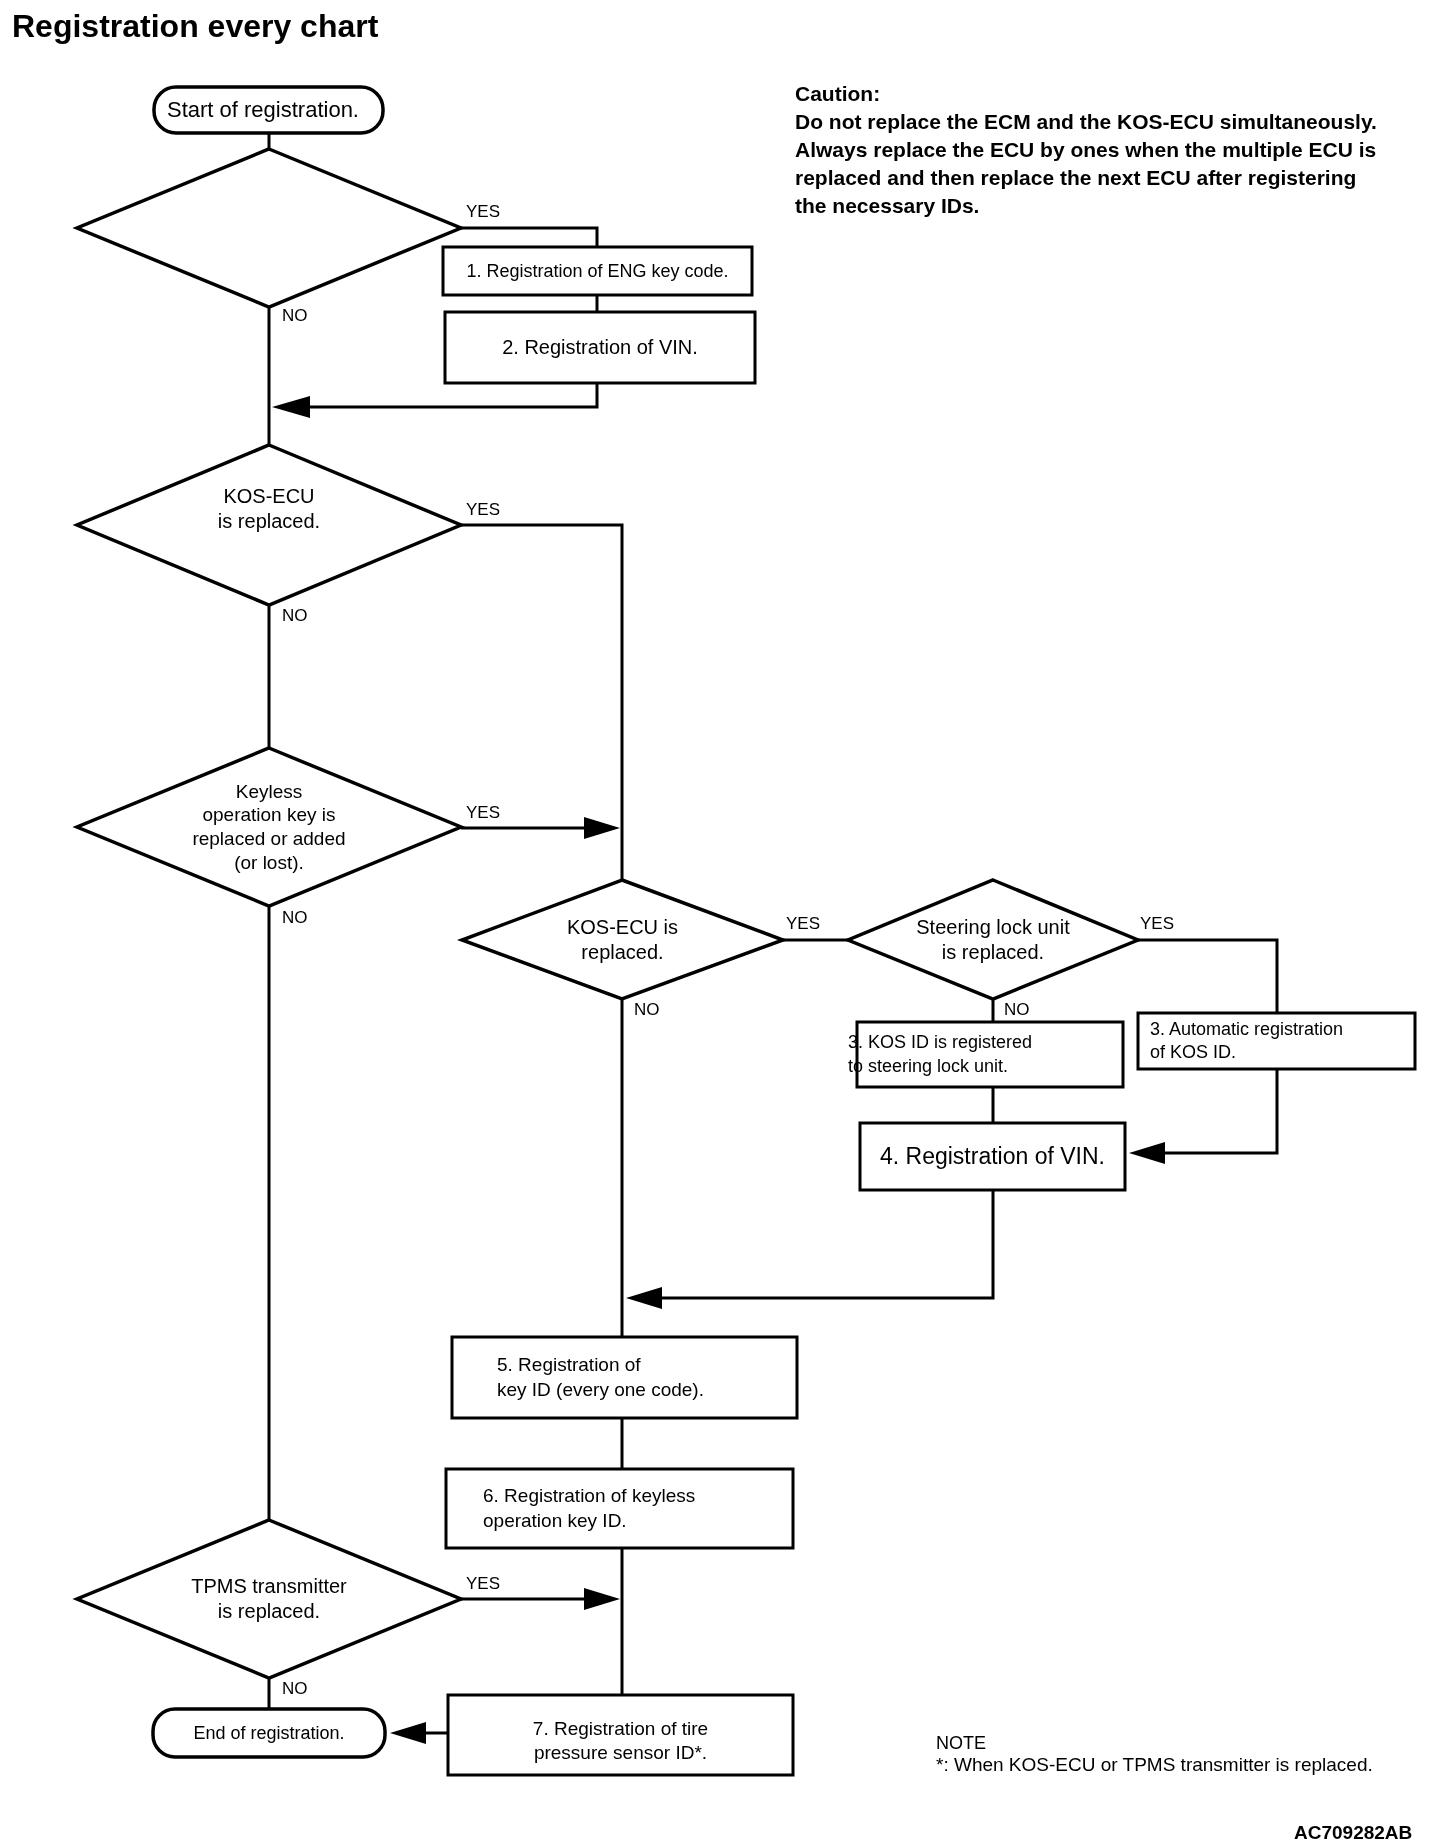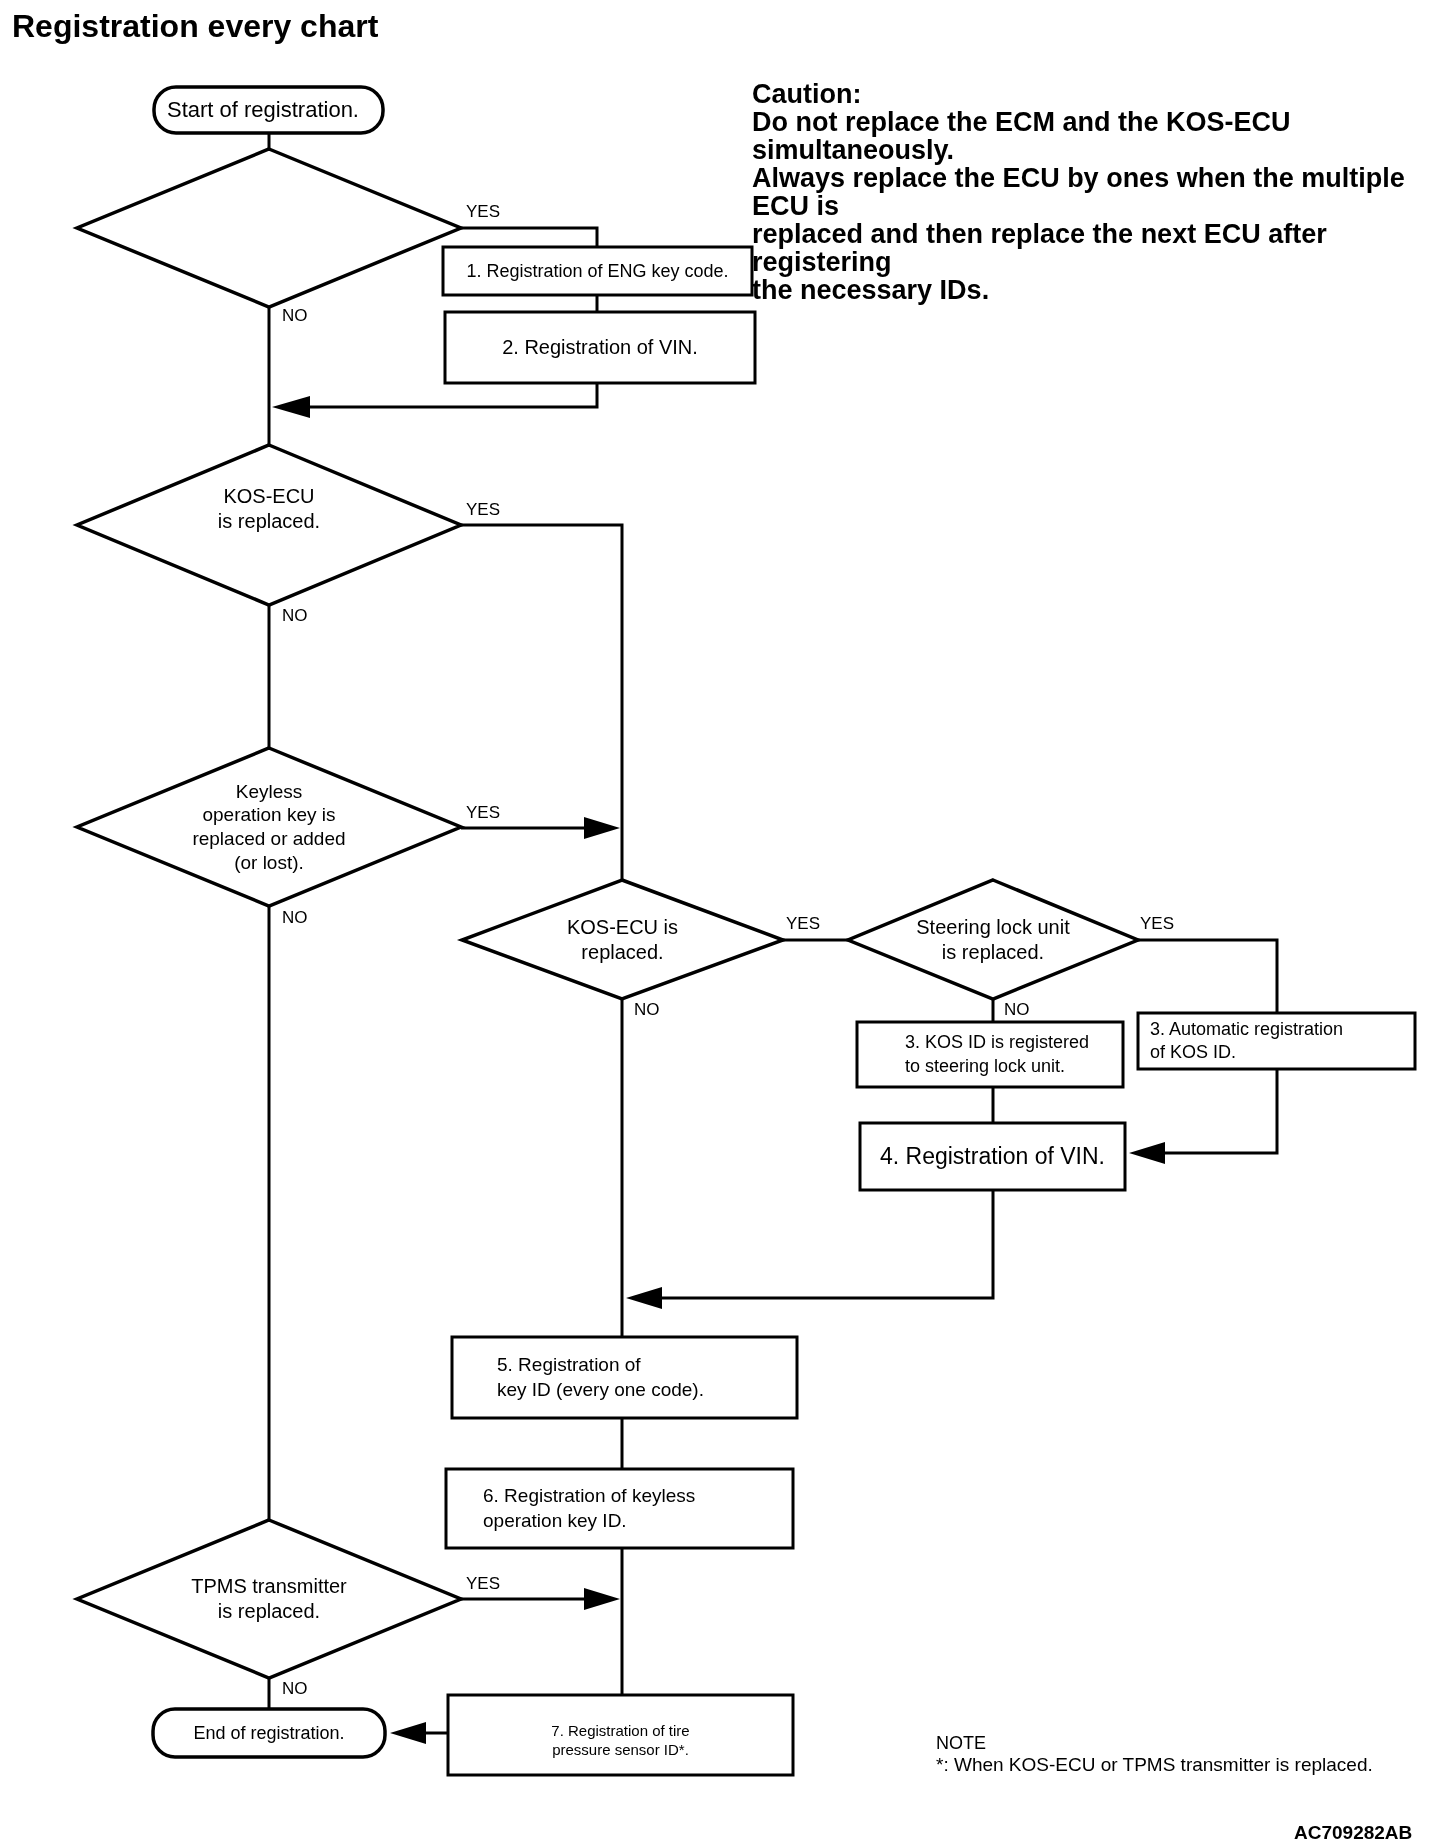--- a/index.html
+++ b/index.html
@@ -7,21 +7,21 @@
     position:relative;
     width:1456px;height:1848px;
     background:#ffffff;
     font-family:"Liberation Sans", sans-serif;
     color:#000;
     overflow:hidden;
   }
   #flow-svg{position:absolute;left:0;top:0;}
   .abs{position:absolute;}
   .pagetitle{font-size:32px;font-weight:bold;letter-spacing:0;}
-  .caution{font-size:27px;font-weight:bold;line-height:28px;}
+  .caution{font-size:21px;font-weight:bold;line-height:28px;margin-left:43px;}
   .multiline{white-space:pre-line;}
   .node-text{
     position:absolute;display:flex;align-items:center;justify-content:center;
     text-align:center;white-space:pre-line;line-height:1.25;
   }
   .box-left{
     position:absolute;display:flex;flex-direction:column;justify-content:center;
     text-align:left;white-space:pre-line;line-height:1.3;
   }
   .branch{position:absolute;font-size:17px;}
@@ -113,35 +113,35 @@
 operation key is
 replaced or added
 (or lost).</div>
 
   <div class="node-text" style="left:462px;top:880px;width:321px;height:119px;font-size:20px;">KOS-ECU is
 replaced.</div>
 
   <div class="node-text" style="left:848px;top:880px;width:290px;height:119px;font-size:20px;">Steering lock unit
 is replaced.</div>
 
-  <div class="box-left" style="left:893px;top:1022px;width:254px;height:65px;padding-left:12px;font-size:18px;">3. KOS ID is registered
+  <div class="box-left" style="left:836px;top:1022px;width:254px;height:65px;padding-left:12px;font-size:18px;">3. KOS ID is registered
 to steering lock unit.</div>
 
   <div class="box-left" style="left:1138px;top:1013px;width:265px;height:56px;padding-left:12px;font-size:18px;">3. Automatic registration
 of KOS ID.</div>
 
   <div class="node-text" style="left:860px;top:1123px;width:265px;height:67px;font-size:23px;">4. Registration of VIN.</div>
 
   <div class="box-left" style="left:452px;top:1337px;width:300px;height:81px;padding-left:45px;font-size:19px;">5. Registration of
 key ID (every one code).</div>
 
   <div class="box-left" style="left:446px;top:1469px;width:310px;height:79px;padding-left:37px;font-size:19px;">6. Registration of keyless
 operation key ID.</div>
 
-  <div class="node-text" style="left:448px;top:1695px;width:345px;height:91px;font-size:15px;">7. Registration of tire
+  <div class="node-text" style="left:448px;top:1695px;width:345px;height:91px;font-size:19px;">7. Registration of tire
 pressure sensor ID*.</div>
 
   <div class="node-text" style="left:77px;top:1520px;width:384px;height:158px;font-size:20px;">TPMS transmitter
 is replaced.</div>
 
   <div class="node-text" style="left:153px;top:1709px;width:232px;height:48px;font-size:18px;">End of registration.</div>
 
   <span class="branch" style="left:466px;top:202px;">YES</span>
   <span class="branch" style="left:282px;top:306px;">NO</span>
 

